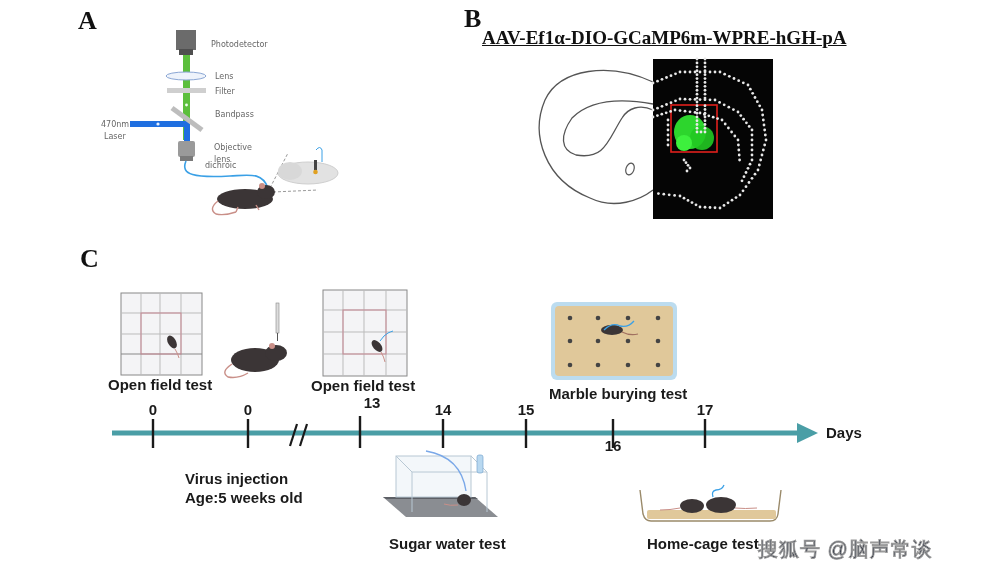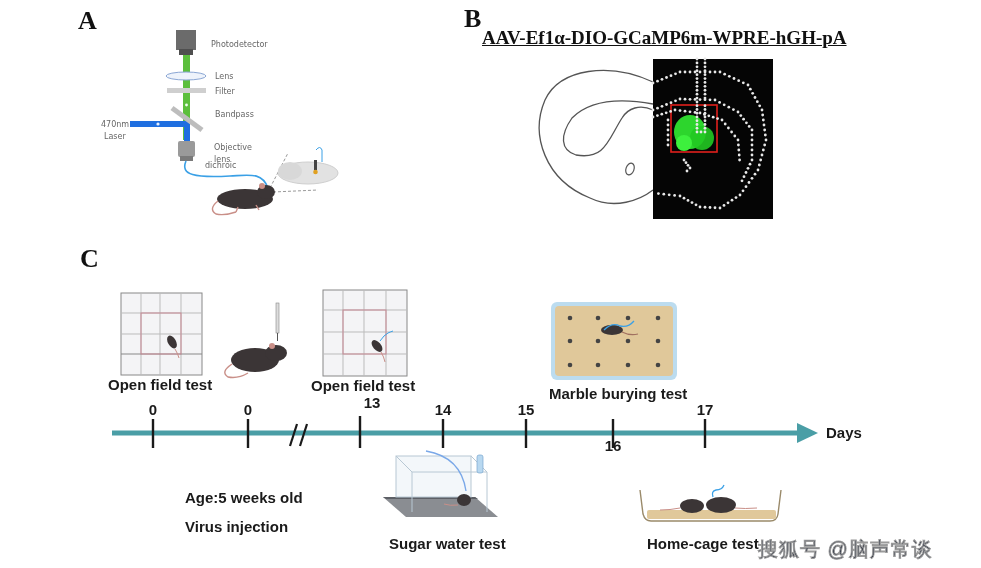--- a/index.html
+++ b/index.html
@@ -382,18 +382,18 @@
 <div class="abs tick-label" style="left:428px; top:401px;">14</div>
 <div class="abs tick-label" style="left:511px; top:401px;">15</div>
 <div class="abs tick-label" style="left:598px; top:401px;margin-top:36px;">16</div>
 <div class="abs tick-label" style="left:690px; top:401px;">17</div>
 
 <div class="abs tl-text" style="left:826px; top:424px;">Days</div>
 
 <div class="abs tl-text" style="left:108px; top:376px;">Open field  test</div>
 <div class="abs tl-text" style="left:311px; top:377px;">Open field  test</div>
 <div class="abs tl-text" style="left:549px; top:385px;">Marble burying test</div>
-<div class="abs tl-text" style="left:185px; top:470px;margin-top:48px;">Virus injection</div>
+<div class="abs tl-text" style="left:185px; top:470px;">Virus injection</div>
 <div class="abs tl-text" style="left:185px; top:489px;">Age:5 weeks old</div>
 <div class="abs tl-text" style="left:389px; top:535px;">Sugar water test</div>
 <div class="abs tl-text" style="left:647px; top:535px;text-align:right;">Home-cage test</div>
 
 <div class="abs watermark" style="left:758px; top:536px;">搜狐号 @脑声常谈</div>
 
 </body></html>

